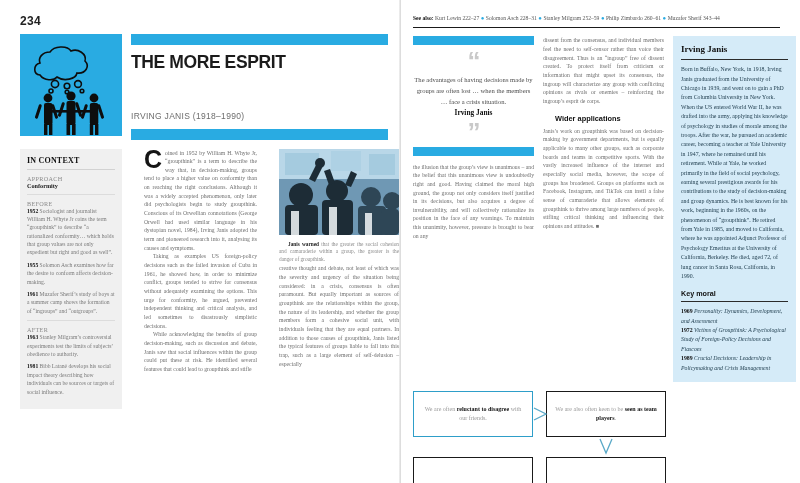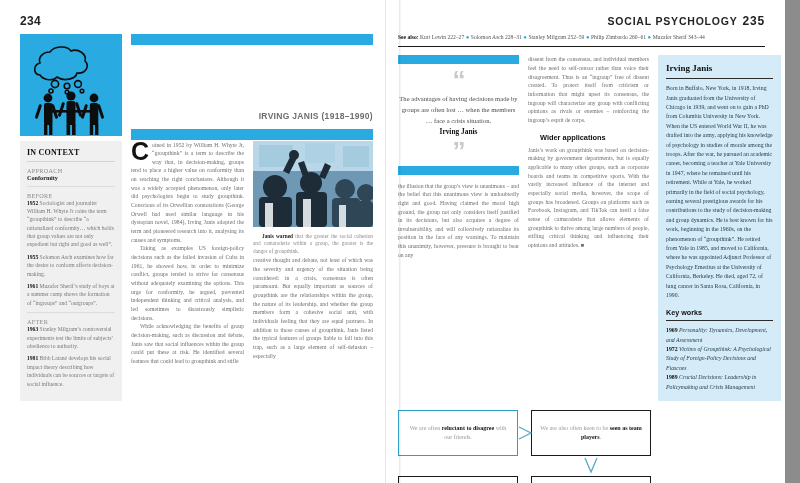--- a/index.html
+++ b/index.html
@@ -23,25 +23,25 @@
 
   
   .hero{display:flex;gap:9px;}
   .hero-art{width:102px;height:102px;background:#29abe2;flex:none;position:relative;}
   .hero-right{flex:1;display:flex;flex-direction:column;}
   .bar-top{height:11px;background:#29abe2;width:100%;}
   .bar-bot{height:11px;background:#29abe2;width:100%;margin-top:auto;}
   .hero-title{font-family:"Liberation Sans",sans-serif;font-weight:bold;font-size:17.5px;
               line-height:1.0;letter-spacing:-0.4px;color:#1b1b1b;margin:9px 0 0 0;
               text-transform:uppercase;}
-  .hero-sub{font-family:"Liberation Sans",sans-serif;font-weight:bold;font-size:8.5px;
-            letter-spacing:.3px;color:#6d6d6d;margin:4px 0 8px 0;text-align:right;}
-
-  
-  .lower{display:flex;gap:9px;margin-top:1px;}
+  .hero-sub{font-family:"Liberation Sans",sans-serif;font-weight:normal;font-size:8.5px;
+            letter-spacing:.3px;color:#6d6d6d;margin:4px 0 8px 0;}
+
+  
+  .lower{display:flex;gap:22px;margin-top:9px;}
   .context{width:102px;flex:none;background:#f0f0f0;padding:7px 7px 9px 7px;box-sizing:border-box;}
   .context h3{font-family:"Liberation Serif",serif;font-weight:bold;font-size:8px;margin:0 0 5px 0;
               letter-spacing:.2px;color:#111;border-bottom:1px solid #d2d2d2;padding-bottom:4px;}
   .ctx-lbl{font-size:6.2px;color:#8a8a8a;letter-spacing:.3px;margin:4px 0 0 0;}
   .ctx-val{font-size:6.2px;color:#1a1a1a;font-weight:bold;margin:0 0 4px 0;}
   .ctx-item{font-size:5.6px;color:#7a7a7a;line-height:1.5;margin:0 0 4px 0;}
   .ctx-item b{color:#151515;}
   .ctx-rule{border-top:1px solid #dcdcdc;margin:5px 0;}
 
   
@@ -135,21 +135,21 @@
             <rect x="79" y="70" width="3" height="15" rx="1.4" transform="rotate(-18 80.5 77)"></rect>
             <rect x="30" y="76" width="20" height="2.6"></rect>
             <rect x="53" y="76" width="20" height="2.6"></rect>
           </g>
         </svg>
       </div>
 
       <div class="hero-right">
         <div class="bar-top"></div>
         <h1 class="hero-title">
-          <br>
+          <span>THE MORE ESPRIT</span><br>
           <br>
           <br>
         </h1>
         <div class="hero-sub">IRVING JANIS (1918–1990)</div>
         <div class="bar-bot"></div>
       </div>
     </div>
 
     <div class="lower">
 
@@ -224,23 +224,20 @@
         <p class="caption">
           <b>Janis warned</b><span> that the greater the social cohesion and camaraderie within a group, the greater is the danger of groupthink.</span>
         </p>
         <p class="first">creative thought and debate, not least of which was the severity and urgency of the situation being considered: in a crisis, consensus is often paramount. But equally important as sources of groupthink are the relationships within the group, the nature of its leadership, and whether the group members form a cohesive social unit, with individuals feeling that they are equal partners. In addition to those causes of groupthink, Janis listed the typical features of groups liable to fall into this trap, such as a large element of self-delusion – especially</p>
       </div>
     </div>
   </div>
 
   <div class="page page-right">
 
-    <div class="running-head">
-      <span>SOCIAL PSYCHOLOGY</span><span class="folio">235</span>
-    </div>
 
     <div class="seealso">
       <b>See also:</b>
       <span>Kurt Lewin 222–27</span><span class="dot">●</span><span>Solomon Asch 228–31</span><span class="dot">●</span><span>Stanley Milgram 252–59</span><span class="dot">●</span><span>Philip Zimbardo 260–61</span><span class="dot">●</span><span>Muzafer Sherif 343–44</span>
     </div>
 
     <div class="rcols">
 
       <div class="rcol">
         <div class="quote-wrap">
@@ -262,21 +259,21 @@
           <h4 class="sub">Wider applications</h4>
           <p class="first">Janis’s work on groupthink was based on decision-making by government departments, but is equally applicable to many other groups, such as corporate boards and teams in competitive sports. With the vastly increased influence of the internet and especially social media, however, the scope of groups has broadened. Groups on platforms such as Facebook, Instagram, and TikTok can instil a false sense of camaraderie that allows elements of groupthink to thrive among large numbers of people, stifling critical thinking and influencing their opinions and attitudes. ■</p>
         </div>
       </div>
 
       <div class="rcol-wide">
         <aside class="bio">
           <h3>Irving Janis</h3>
           <div class="rule"></div>
           <p>Born in Buffalo, New York, in 1918, Irving Janis graduated from the University of Chicago in 1939, and went on to gain a PhD from Columbia University in New York. When the US entered World War II, he was drafted into the army, applying his knowledge of psychology in studies of morale among the troops. After the war, he pursued an academic career, becoming a teacher at Yale University in 1947, where he remained until his retirement. While at Yale, he worked primarily in the field of social psychology, earning several prestigious awards for his contributions to the study of decision-making and group dynamics. He is best known for his work, beginning in the 1960s, on the phenomenon of “groupthink”. He retired from Yale in 1985, and moved to California, where he was appointed Adjunct Professor of Psychology Emeritus at the University of California, Berkeley. He died, aged 72, of lung cancer in Santa Rosa, California, in 1990.</p>
-          <h4>Key works</h4>
+          <h4>Key moral</h4>
           <div class="rule"></div>
           <p class="kw">
             <b>1969</b>
             <i>Personality: Dynamics, Development, and Assessment</i>
           </p>
           <p class="kw">
             <b>1972</b>
             <i>Victims of Groupthink: A Psychological Study of Foreign-Policy Decisions and Fiascoes</i>
           </p>
           <p class="kw">

